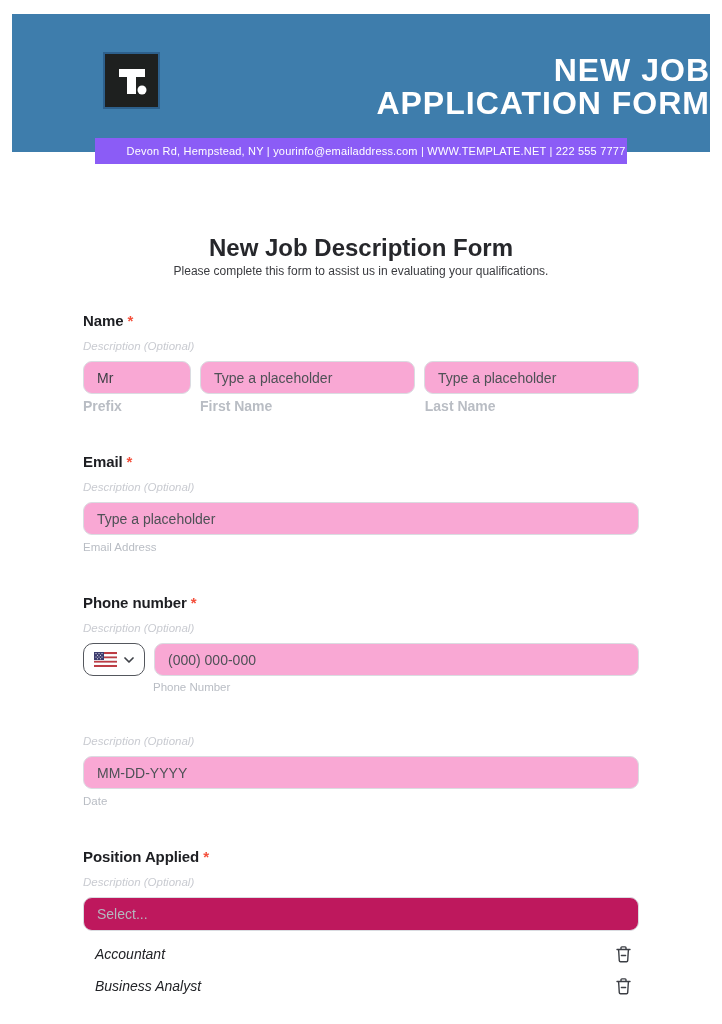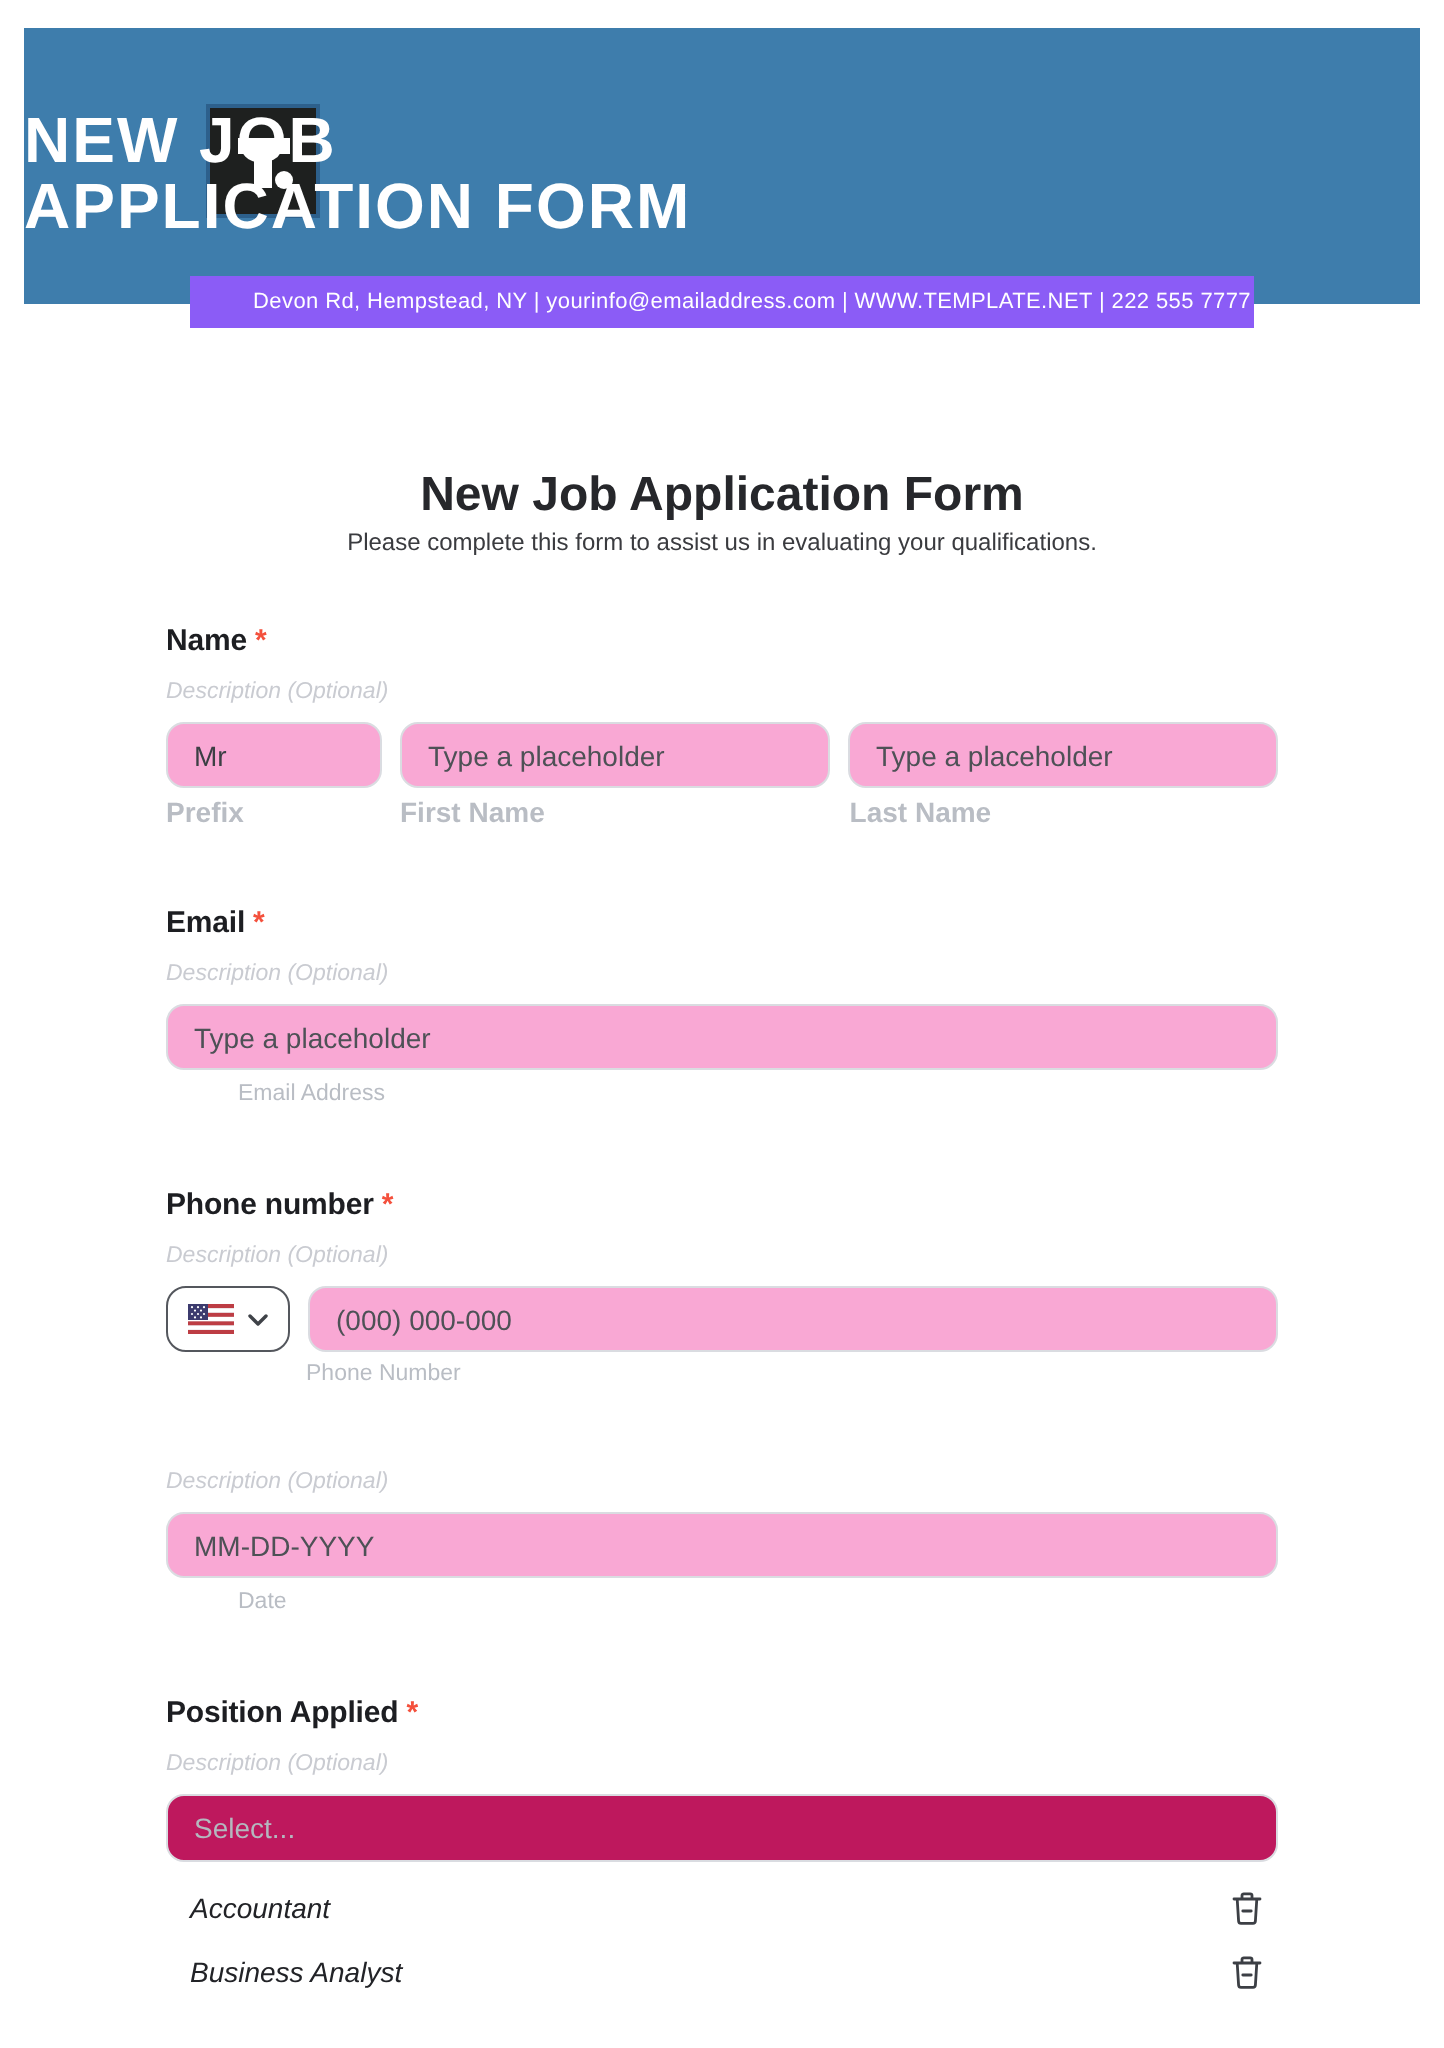--- a/index.html
+++ b/index.html
@@ -2,40 +2,40 @@
 <html><head>
 <meta charset="utf-8">
 <style>
   * { margin:0; padding:0; box-sizing:border-box; }
   html,body { width:722px; height:1024px; background:#fff; font-family:"Liberation Sans", sans-serif; }
   .page { position:relative; width:722px; height:1024px; background:#fff; overflow:hidden; }
 
   
   .band { position:absolute; left:12px; top:14px; width:698px; height:138px; background:#3e7dac; }
   .logo { position:absolute; left:91px; top:38px; width:57px; height:57px; background:#1e201f; border:2px solid #2d608c; display:flex; align-items:center; justify-content:center; }
-  .band-title { position:absolute; left:0; right:0; top:40px; text-align:left; color:#ffffff; font-weight:800; font-size:32px; line-height:33px; letter-spacing:1px; }
+  .band-title { position:absolute; left:0; right:0; top:40px; text-align:right; color:#ffffff; font-weight:800; font-size:32px; line-height:33px; letter-spacing:1px; }
   .contact-bar { position:absolute; left:95px; top:138px; width:532px; height:26px; background:#8b5cf6; color:#ffffff; font-size:11px; letter-spacing:0.2px; display:flex; align-items:center; justify-content:center; white-space:nowrap;padding-left:30px; }
 
   
   .form-area { position:absolute; left:83px; top:0; width:556px; }
   .form-title { margin-top:233px; text-align:center; font-size:24px; line-height:30px; font-weight:700; color:#26272b; }
   .form-subtitle { text-align:center; font-size:12px; line-height:17px; color:#3a3b3f; }
 
   .section-name { margin-top:33px; }
   .section { margin-top:42px; }
   .flabel { font-size:15px; line-height:16px; font-weight:700; color:#1d1e22; letter-spacing:-0.1px; }
   .req { color:#f4503c; margin-left:4px; font-weight:700; }
   .desc { margin-top:11px; font-style:italic; font-size:11.5px; line-height:12px; color:#c9cbd1; }
   .row { margin-top:9px; display:flex; gap:9px; align-items:stretch; }
   .tbox { height:33px; border:1px solid #dadce1; border-radius:9px; background:#f9a8d4; padding:0 13px; font-size:14px; color:#3c3f44; font-family:"Liberation Sans", sans-serif; outline:none; width:100%; }
   .dark-ph::placeholder { color:#4e5156; opacity:1; }
   .w-prefix { width:108px; flex:0 0 108px; }
   .flexfill { flex:1 1 auto; }
   .sublabels { margin-top:6px; display:flex; gap:9px; font-size:14px; line-height:12px; color:#b9bdc4; font-weight:700; }
-  .sublabel { font-size:11.5px; line-height:12px; color:#b9bdc4; font-weight:500;margin-left:36px; }
+  .sublabel { font-size:11.5px; line-height:12px; color:#b9bdc4; font-weight:500; }
   .mt6 { margin-top:6px; }
   .mt5 { margin-top:5px; }
   .indent-phone { margin-left:70px; }
 
   .flag-btn { flex:0 0 62px; width:62px; height:33px; border:1.5px solid #54575d; border-radius:10px; background:#fff; display:flex; align-items:center; justify-content:center; gap:7px; cursor:pointer; }
 
   .selectbox { margin-top:9px; height:34px; border:1px solid #dadce1; border-radius:9px; background:#be185d; display:flex; align-items:center; padding:0 13px; font-size:14px; color:#b4b8bf; }
   .options { margin-top:7px; }
   .option-row { height:32px; display:flex; align-items:center; justify-content:space-between; padding:0 6px 0 12px;font-style:italic; }
   .option-label { font-size:14px; color:#222327; }
@@ -55,21 +55,21 @@
     </div>
     <div class="band-title">
       <div>NEW JOB</div>
       <div>APPLICATION FORM</div>
     </div>
   </div>
   <div class="contact-bar">Devon Rd, Hempstead, NY | yourinfo@emailaddress.com | WWW.TEMPLATE.NET | 222 555 7777</div>
 
   <div class="form-area">
 
-    <div class="form-title">New Job Application Form</div>
+    <div class="form-title">New Job Description Form</div>
     <div class="form-subtitle">Please complete this form to assist us in evaluating your qualifications.</div>
 
     <div class="section-name">
       <div class="flabel"><span>Name</span><span class="req">*</span></div>
       <div class="desc">Description (Optional)</div>
       <div class="row">
         <input class="tbox w-prefix" type="text" value="Mr" style="">
         <input class="tbox flexfill dark-ph" type="text" placeholder="Type a placeholder" style="">
         <input class="tbox flexfill dark-ph" type="text" placeholder="Type a placeholder" style="">
       </div>

